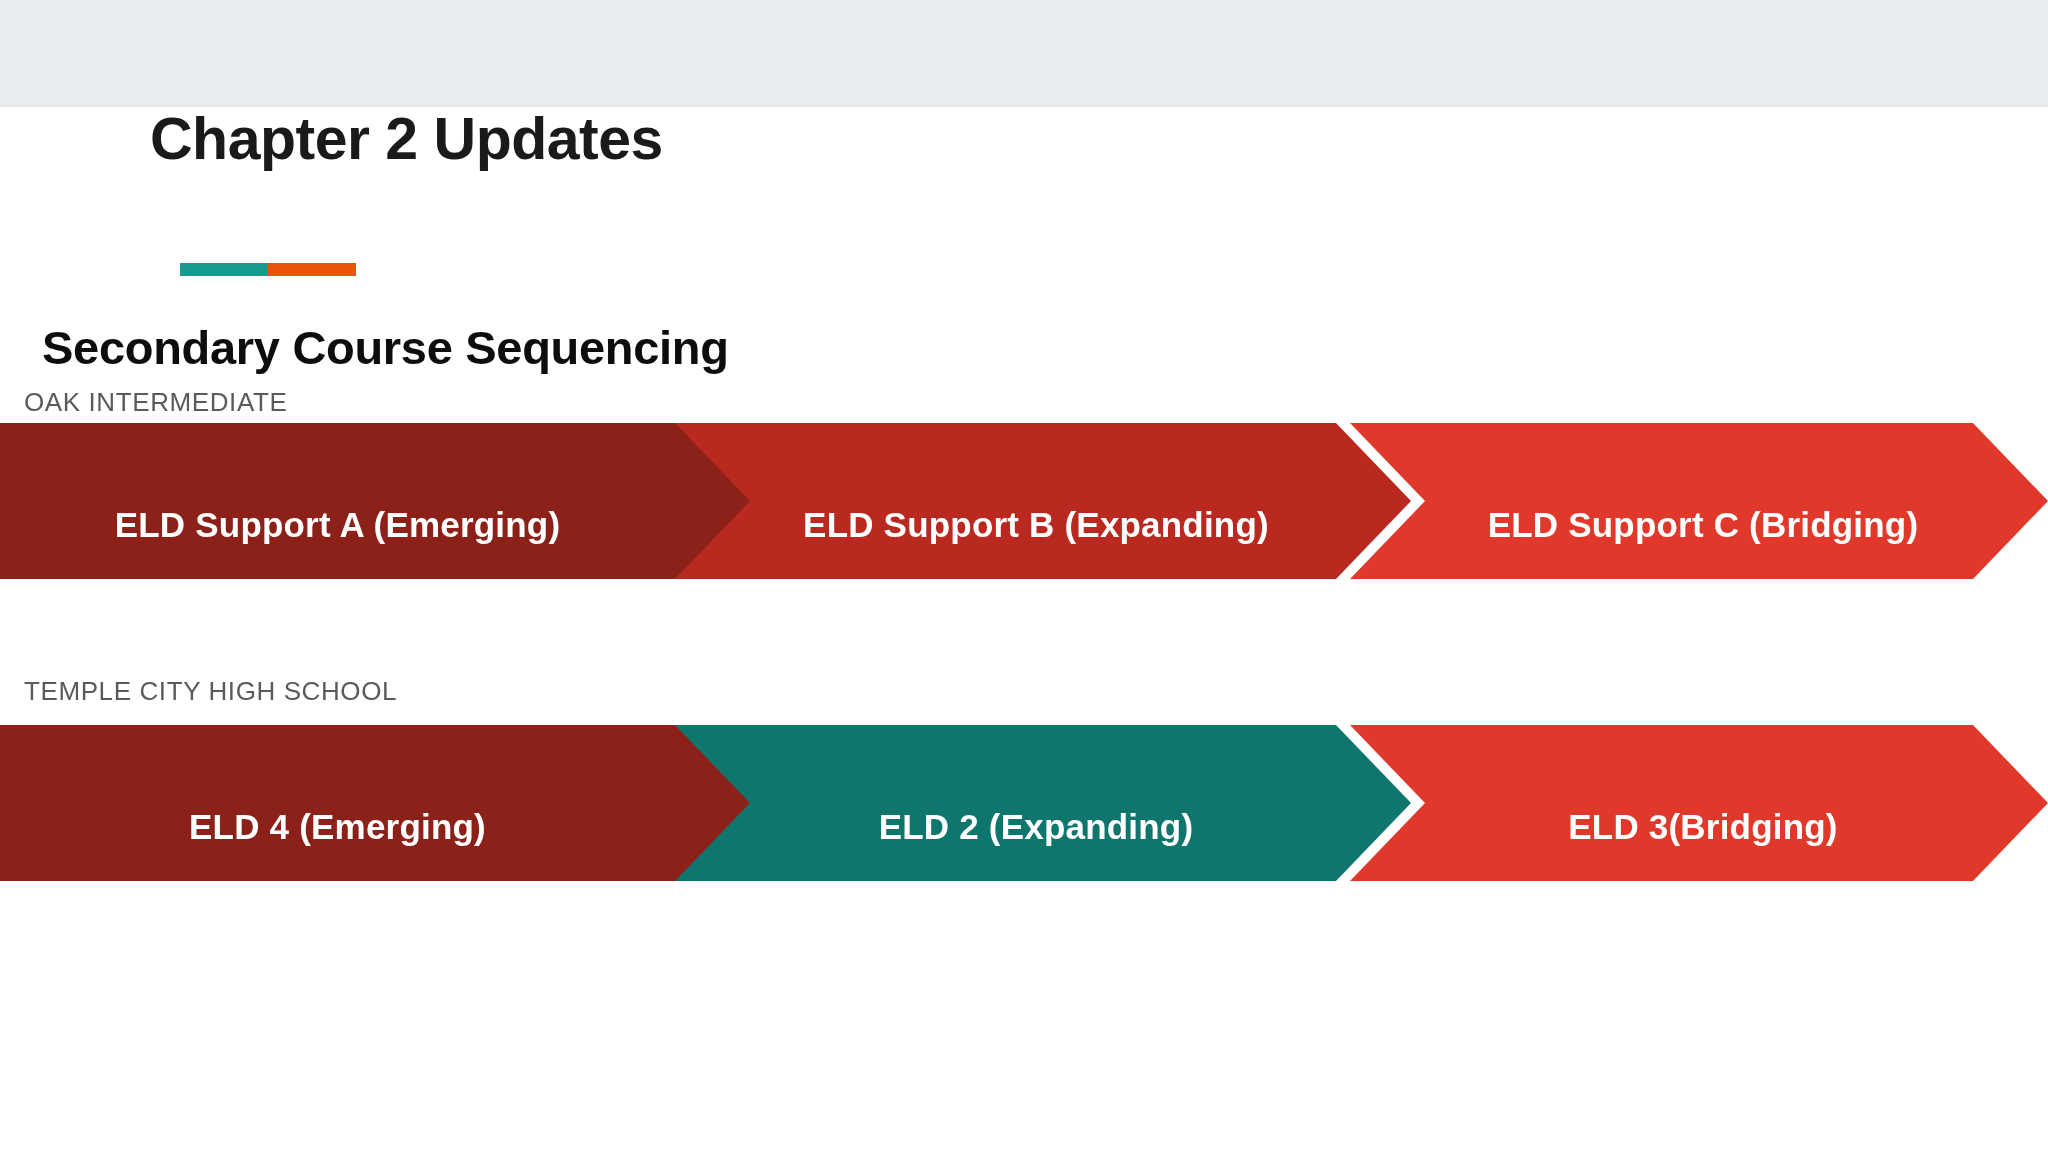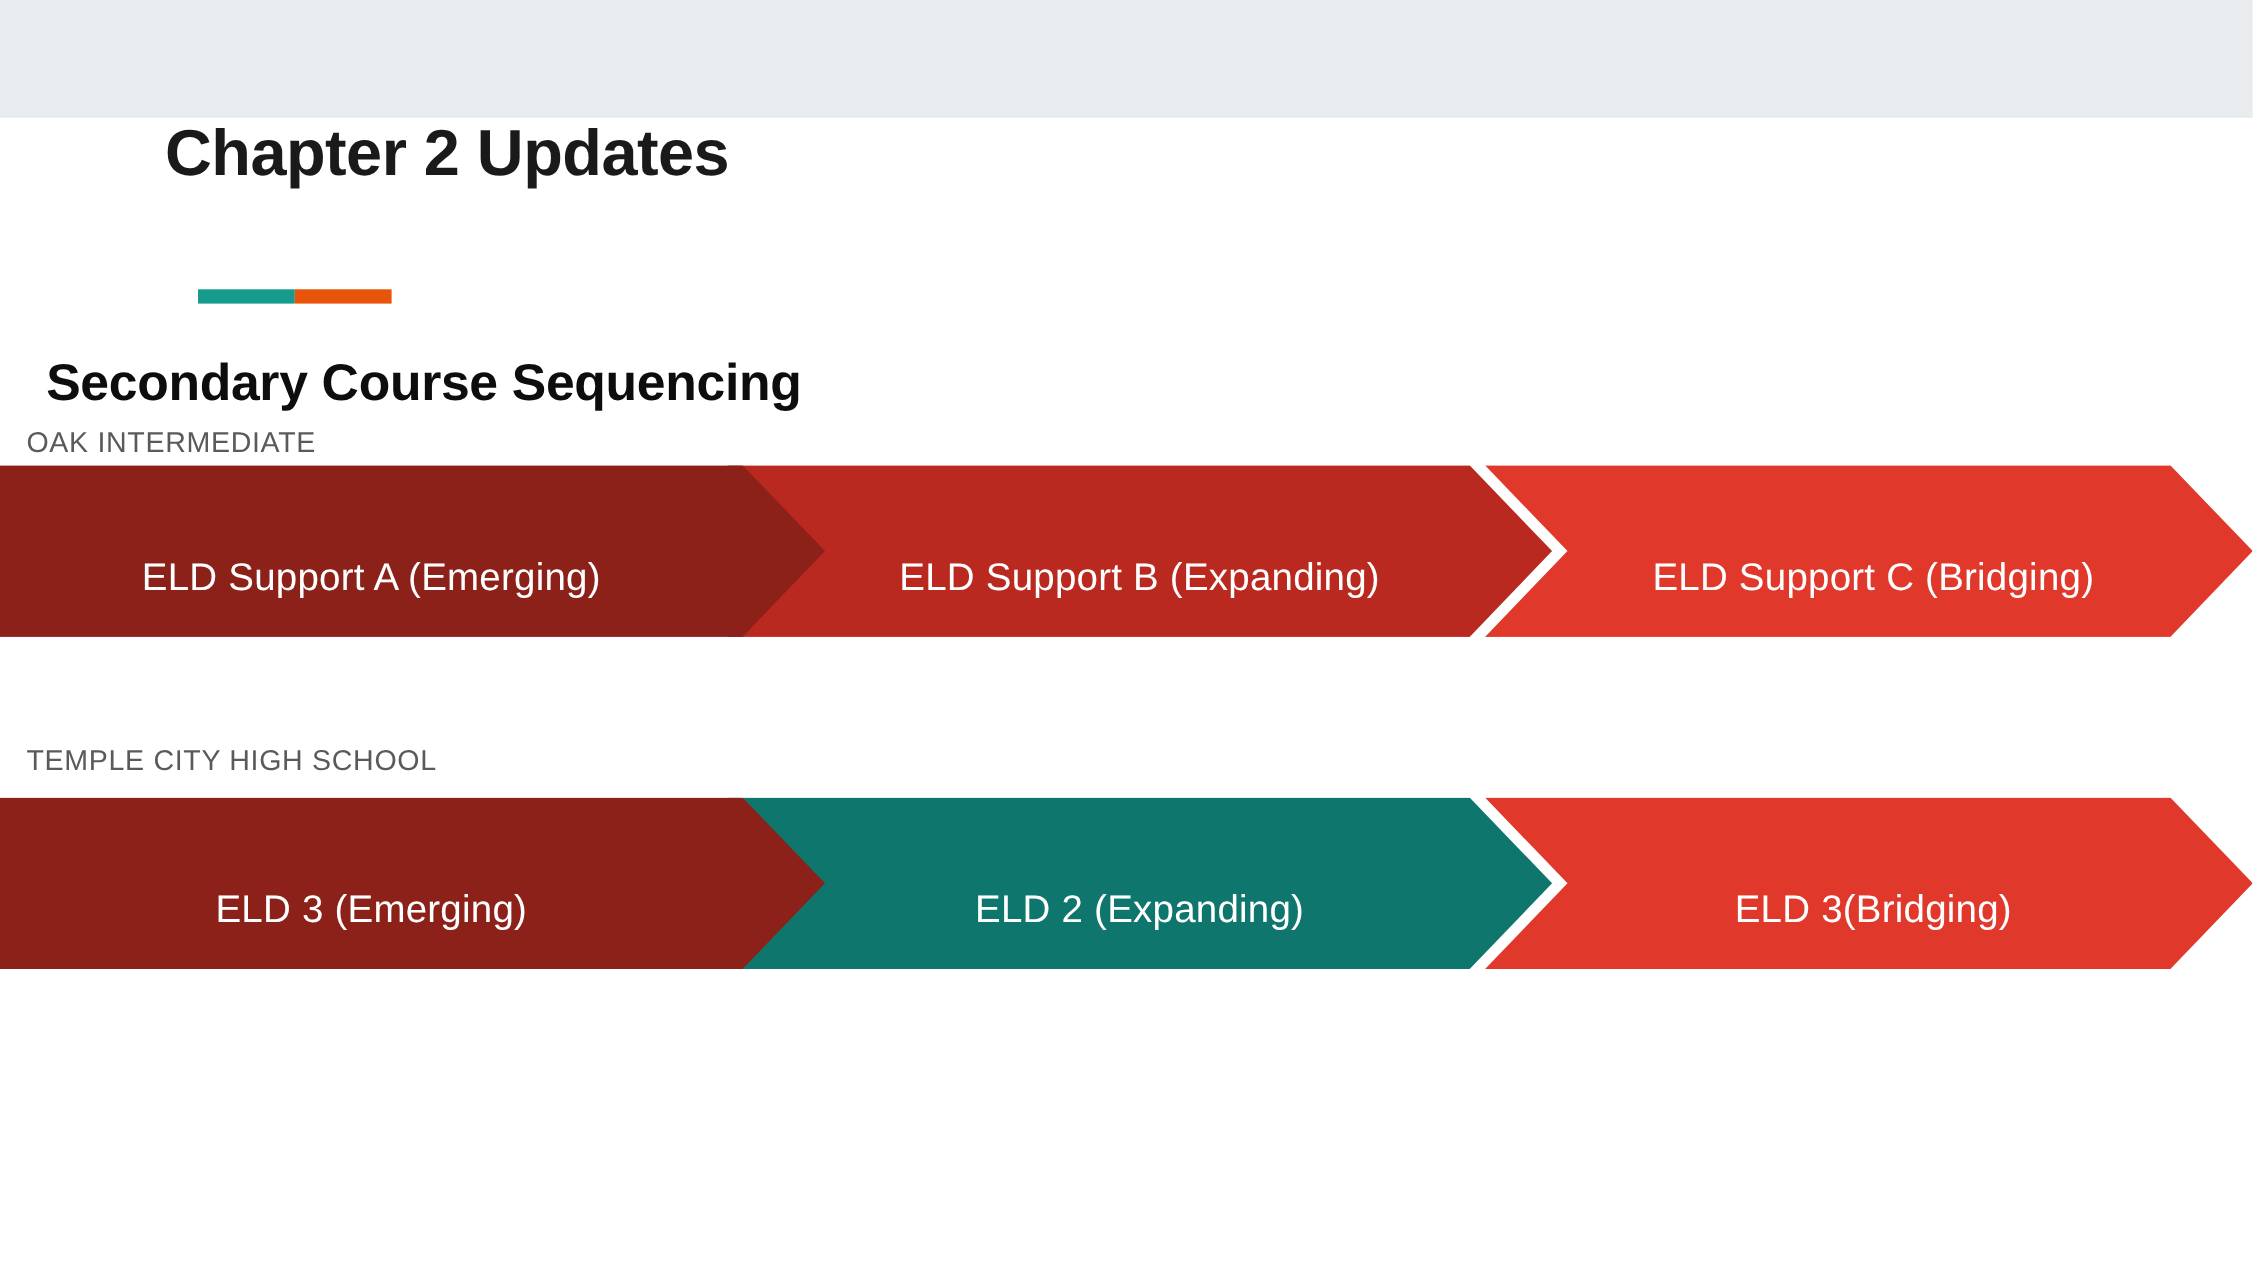--- a/index.html
+++ b/index.html
@@ -106,21 +106,21 @@
     display: flex;
     align-items: center;
     box-sizing: border-box;
   }
   .chev .chev-label {
     position: relative;
     width: 100%;
     text-align: center;
     color: #ffffff;
     font-size: 35px;
-    font-weight: normal;
+    font-weight: bold;
     letter-spacing: 0.2px;
     white-space: nowrap;
     line-height: 1.1;
     margin-top: 48px;
   }
 
   
   .chev.c1 {
     left: 0;
     width: 750px;
@@ -175,21 +175,21 @@
     </div>
     <div class="chev c3" style="background: rgb(224, 56, 43);">
       <span class="chev-label">ELD Support C (Bridging)</span>
     </div>
   </div>
 
   <div class="group-label g2">TEMPLE CITY HIGH SCHOOL</div>
 
   <div class="chevron-row row2">
     <div class="chev c1" style="background: rgb(140, 33, 25);">
-      <span class="chev-label">ELD 3 (Emerging)</span>
+      <span class="chev-label">ELD 4 (Emerging)</span>
     </div>
     <div class="chev c2" style="background: #0f766e;">
       <span class="chev-label">ELD 2 (Expanding)</span>
     </div>
     <div class="chev c3" style="background: rgb(224, 56, 43);">
       <span class="chev-label">ELD 3(Bridging)</span>
     </div>
   </div>
 
 </div>

